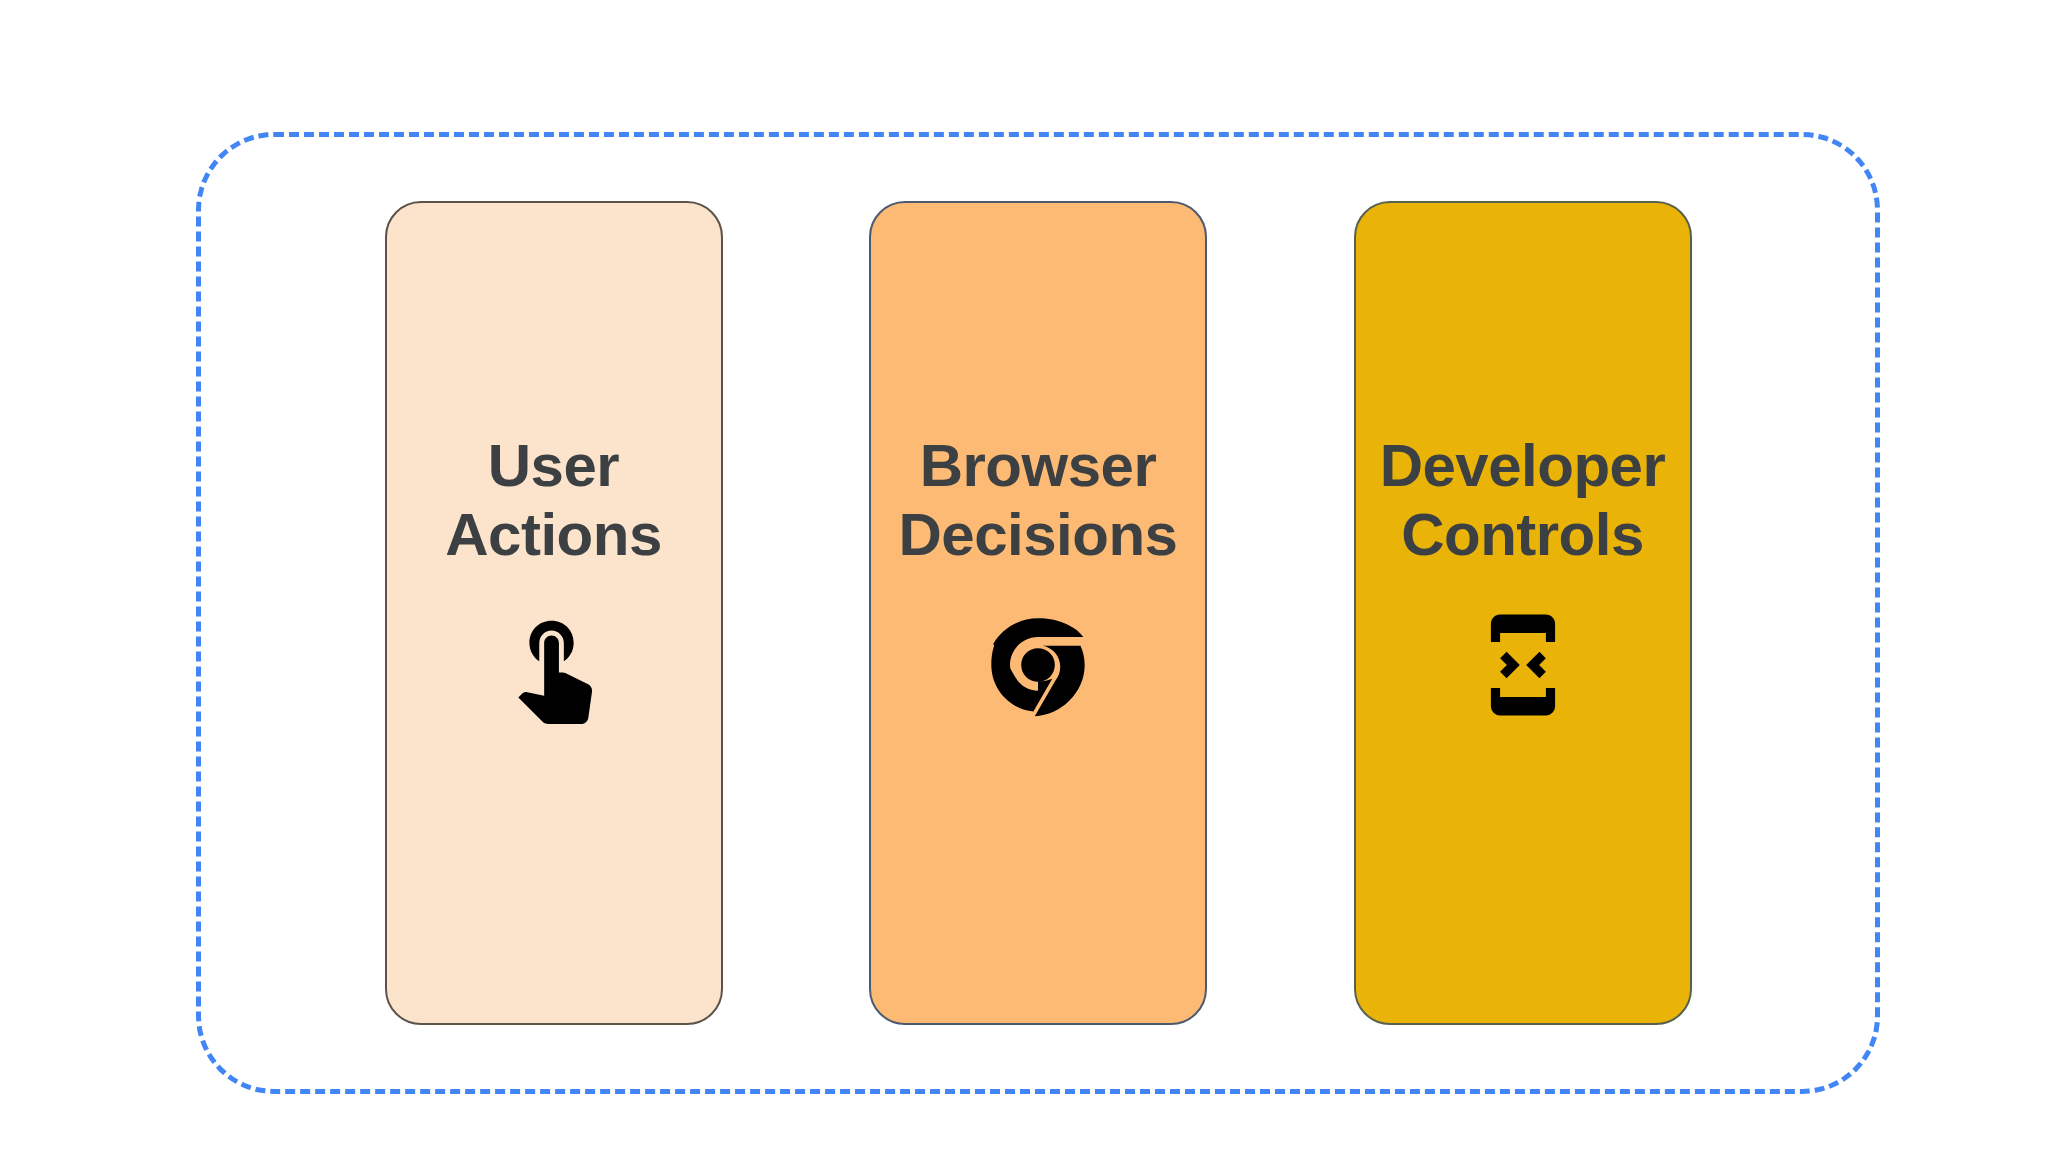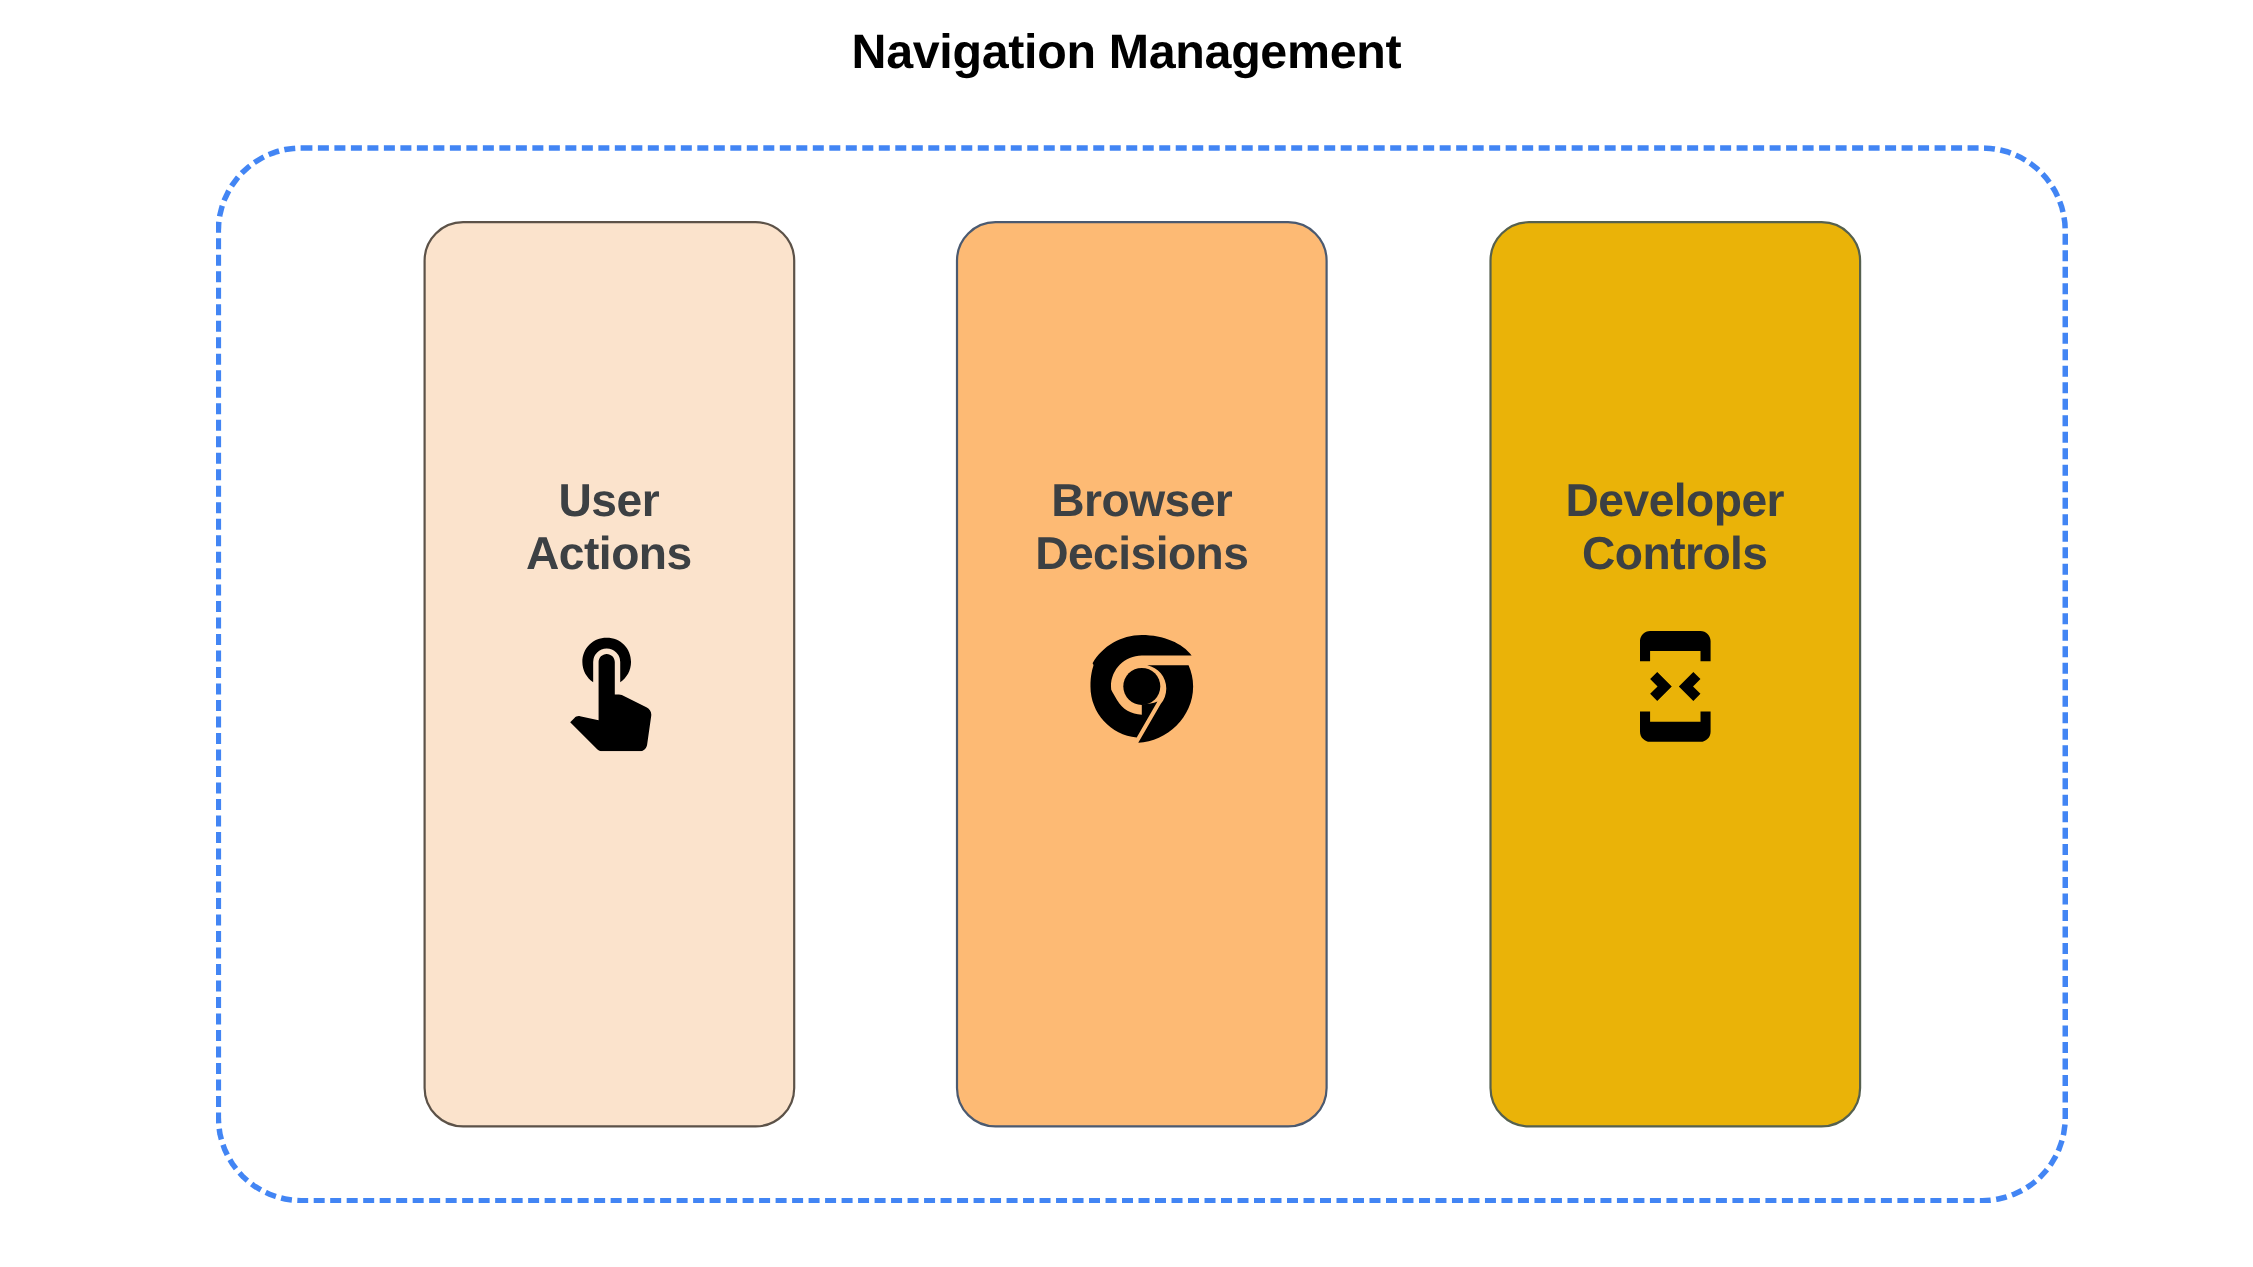--- a/index.html
+++ b/index.html
@@ -81,21 +81,21 @@
     position: absolute;
     top: 228px;
     left: 0;
     width: 100%;
     display: flex;
     flex-direction: column;
     align-items: center;
   }
 
   .card-title {
-    font-size: 42px;
+    font-size: 60px;
     font-weight: bold;
     color: #3c4043;
     text-align: center;
     line-height: 1.15;
     letter-spacing: -0.5px;
     white-space: pre-line;
   }
 
   .card-icon {
     margin-top: 36px;
@@ -112,21 +112,20 @@
   
   .card-user-actions       { background: #fbe3cc; border-color: #5c5248; }
   .card-browser-decisions  { background: #fdba74; border-color: #4b5a70; }
   .card-developer-controls { background: #eab308; border-color: #56614f; }
 </style>
 </head>
 <body>
 
 <div id="canvas">
 
-  <div id="diagram-title">Navigation Management</div>
 
   <div id="dashed-container"></div>
 
   <div id="card-row">
 
     <div class="card card-user-actions">
       <div class="card-inner">
         <div class="card-title">User
 Actions</div>
         <div class="card-icon">

